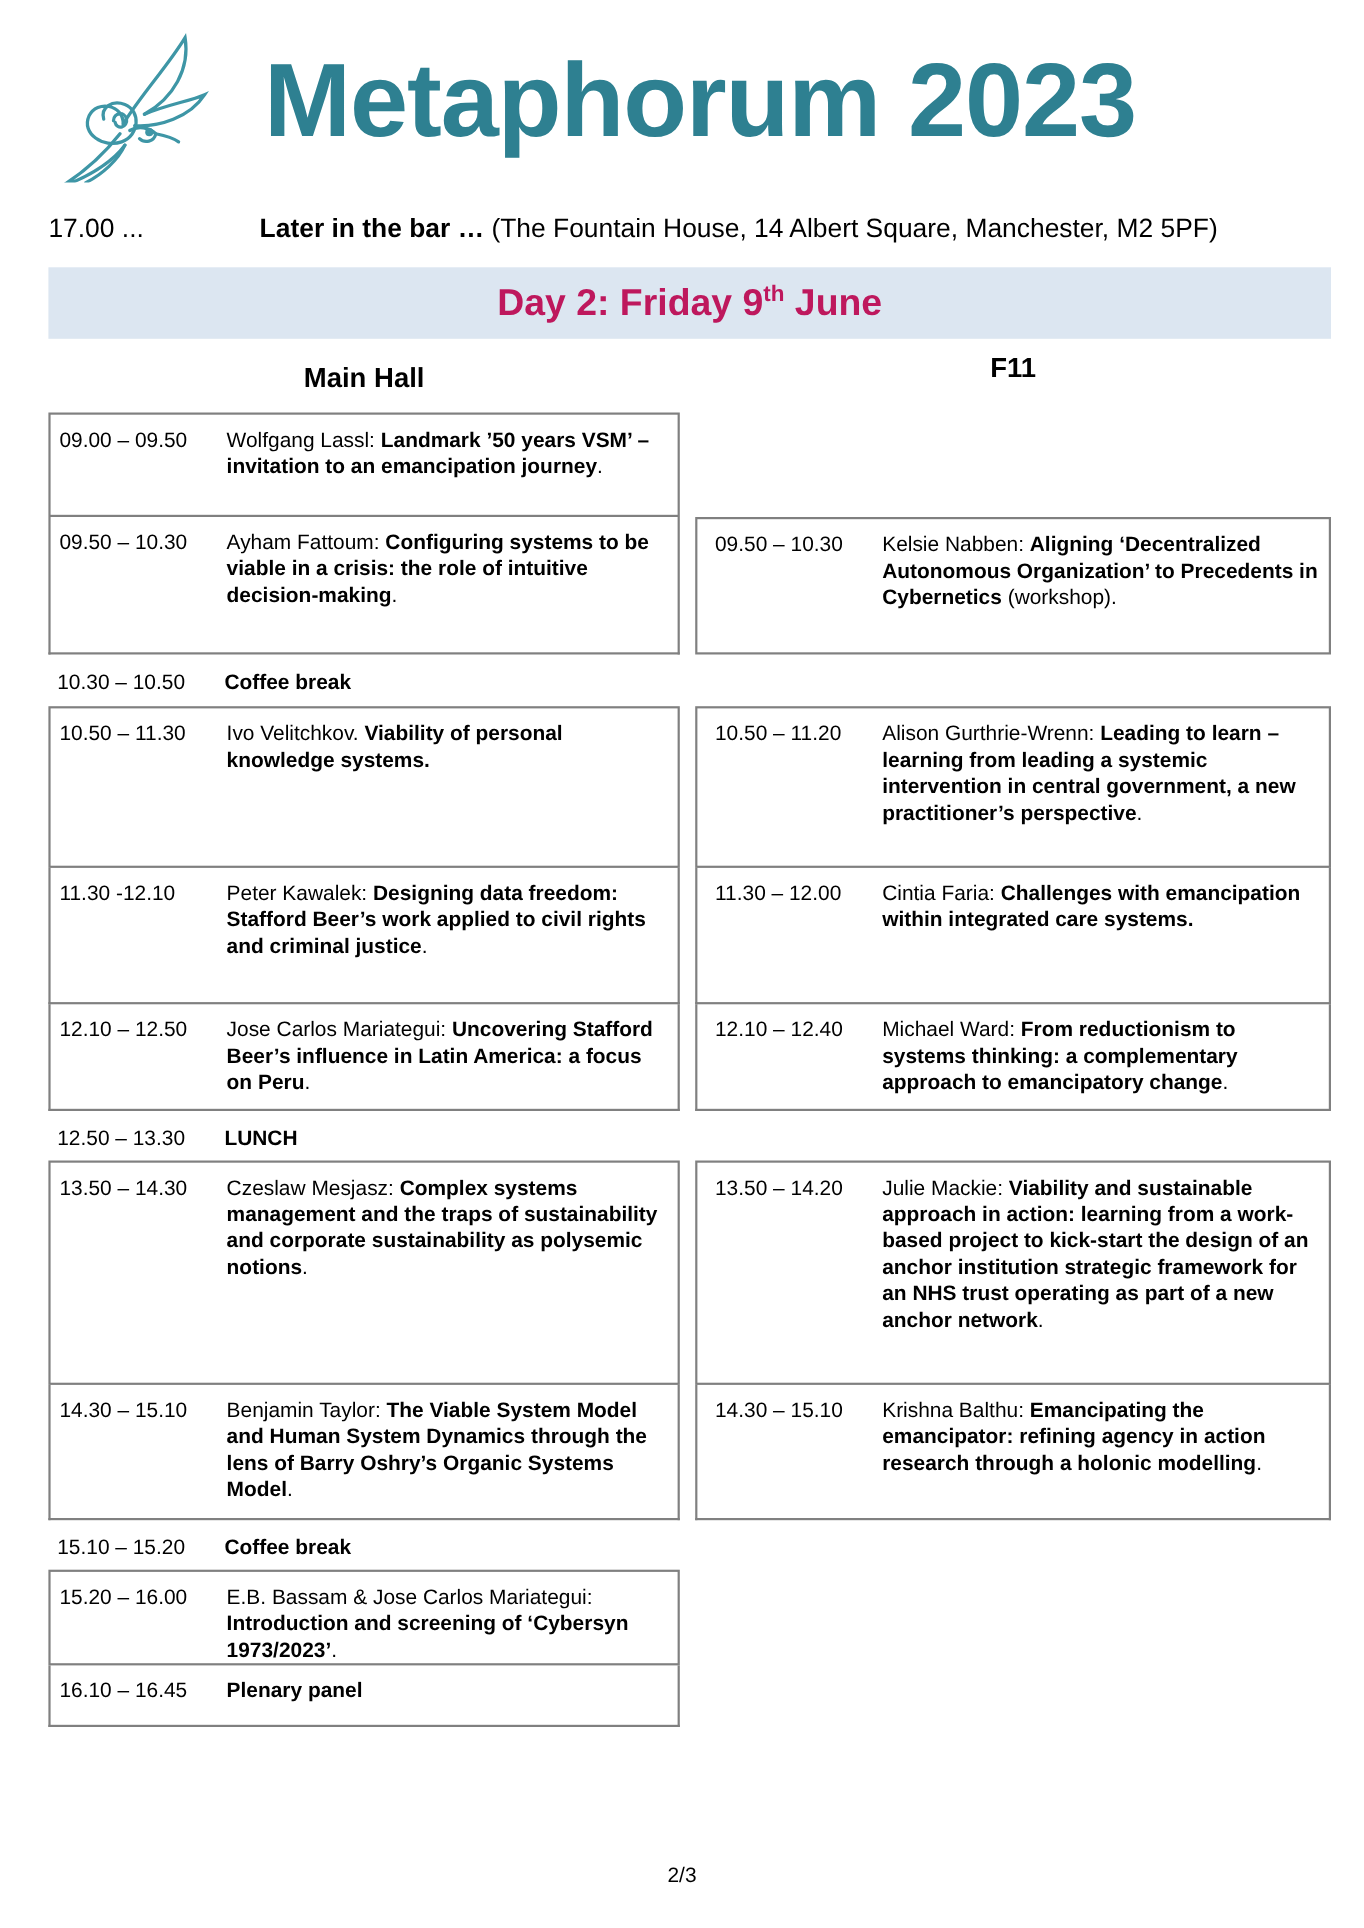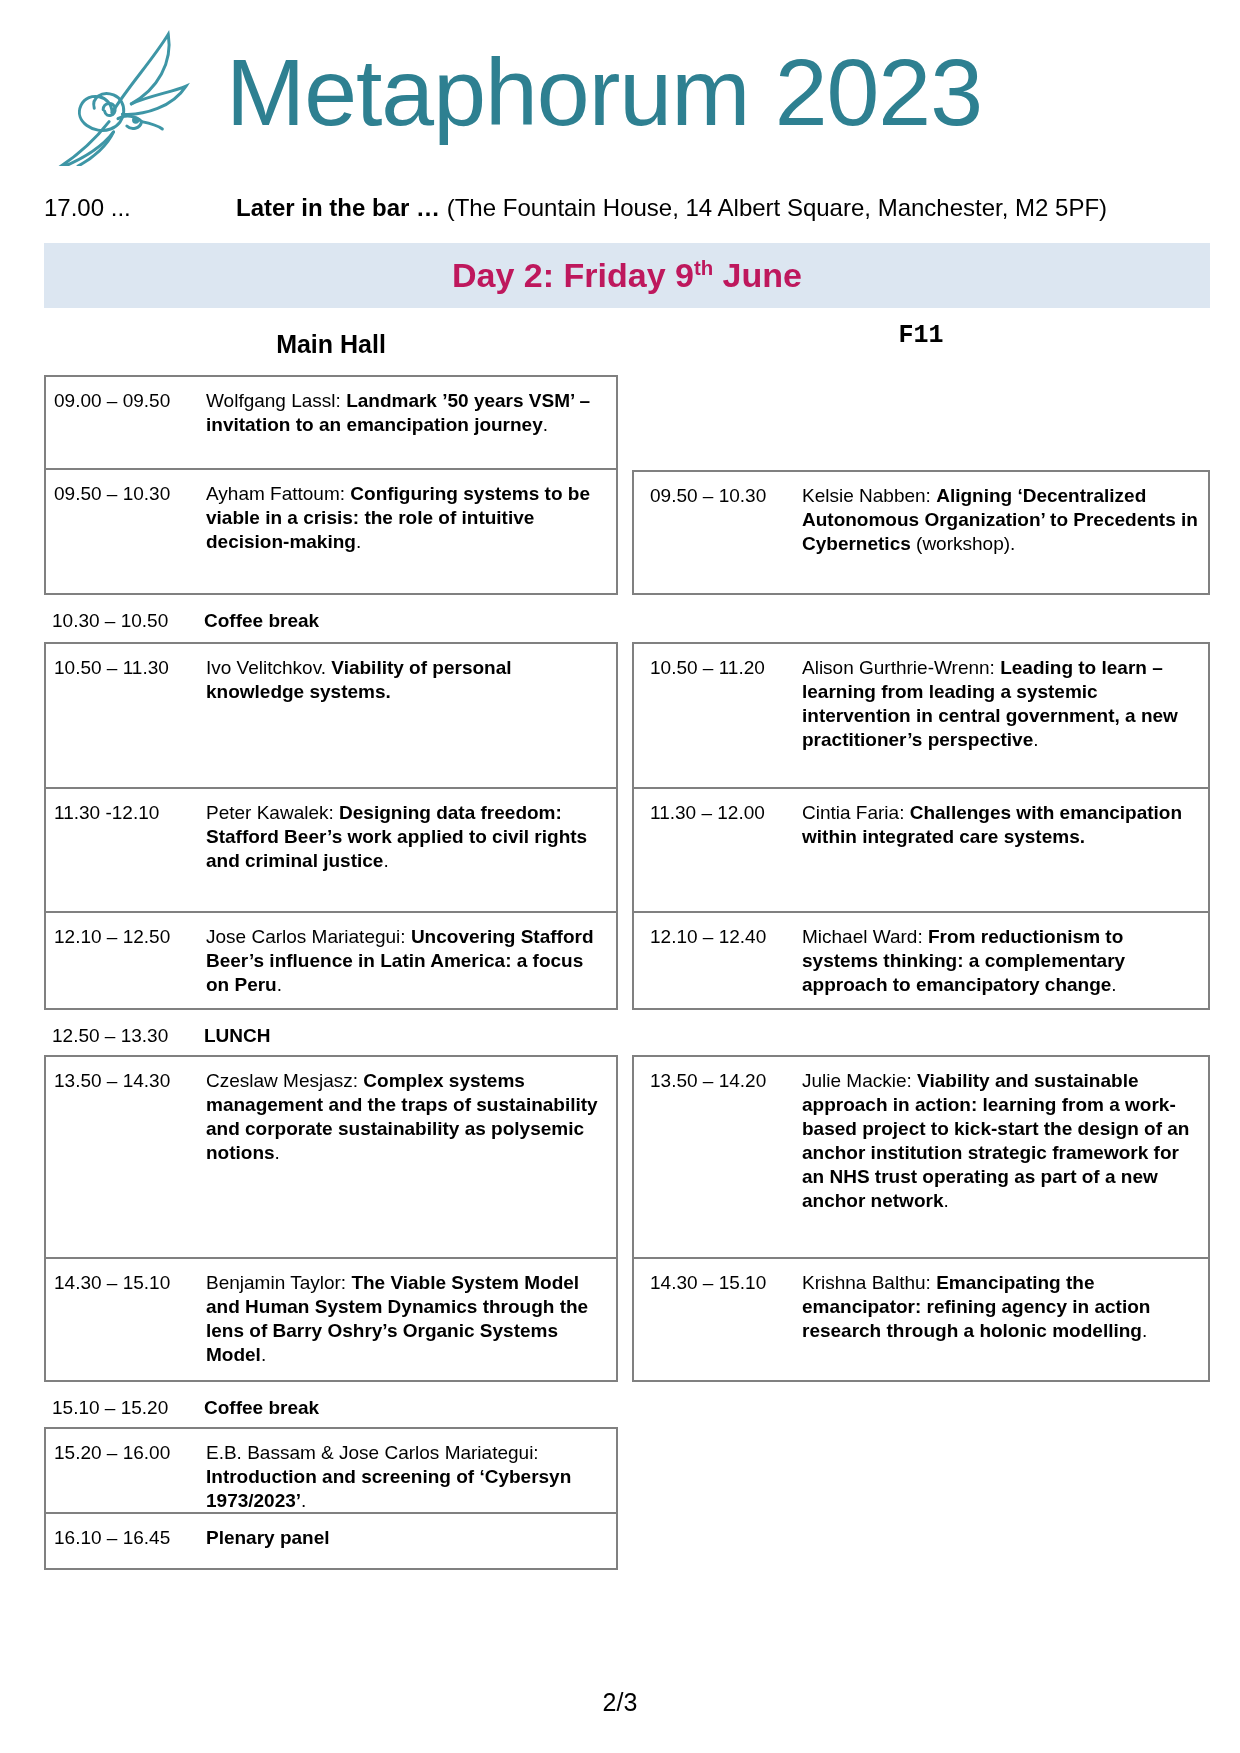--- a/index.html
+++ b/index.html
@@ -8,22 +8,22 @@
     width:1240px;height:1753px;
     background:#ffffff;
     font-family:"Liberation Sans",sans-serif;
     color:#000;
     overflow:hidden;
   }
   
   .logo-row{display:flex;align-items:center;padding:18px 0 0 40px;}
   .logo{width:150px;height:148px;flex:none;}
   .big-title{
-    margin-left:36px;
-    font-size:95px;font-weight:normal;letter-spacing:-1px;
+    margin-left:50px;
+    font-size:95px;font-weight:bold;letter-spacing:-1px;
     color:#2E8091;line-height:1;
     white-space:nowrap;
   }
   .bar-row{
     display:flex;margin:30px 30px 0 44px;
     font-size:24px;line-height:24px;
   }
   .bar-row .time{width:156px;flex:none;}
   .bar-row b{font-weight:bold;margin-left:36px;}
   
@@ -31,21 +31,21 @@
     margin:23px 30px 0 44px;height:65px;
     background:#DCE6F1;
     display:flex;align-items:center;justify-content:center;
     color:#be185d;font-size:34px;font-weight:bold;
   }
   .banner sup{font-size:60%;vertical-align:super;line-height:0;}
   
   .col-heads{display:flex;margin:22px 30px 0 44px;height:32px;}
   .col-heads .lh{width:574px;text-align:center;font-size:25px;font-weight:bold;}
   .col-heads .gap{width:14px;}
-  .col-heads .rh{width:578px;text-align:center;font-size:25px;font-weight:bold;position:relative;top:-9px;font-family:Liberation Mono, monospace;}
+  .col-heads .rh{width:578px;text-align:center;font-size:25px;font-weight:bold;position:relative;top:-9px;}
   
   .grid{
     display:grid;
     margin:13px 30px 0 44px;
     grid-template-columns:574px 578px;
     column-gap:14px;
     grid-template-rows:95px 125px 47px 147px 124px 97px 45px 204px 123px 45px 87px 56px;
     font-size:19px;line-height:24px;
   }
   .cell{
@@ -58,21 +58,21 @@
   .cell.r2{padding-left:16px;}
   .boxed{border:2px solid #808080;}
   .nt{border-top:none;}
   .time{width:152px;flex:none;}
   .desc{flex:1;padding-right:2px;}
   .desc b{font-weight:bold;}
   .c1{grid-column:1;} .c2{grid-column:2;}
   
   .footer{
     position:absolute;left:0;bottom:36px;width:100%;
-    text-align:center;font-size:25px;
+    text-align:center;font-size:19px;
   }
 </style>
 </head>
 <body>
 
 <div class="page">
 
   <div class="logo-row">
     <svg class="logo" viewBox="0 0 200 200">
       <g fill="none" stroke="#3E96A6" stroke-width="4" stroke-linecap="round">

